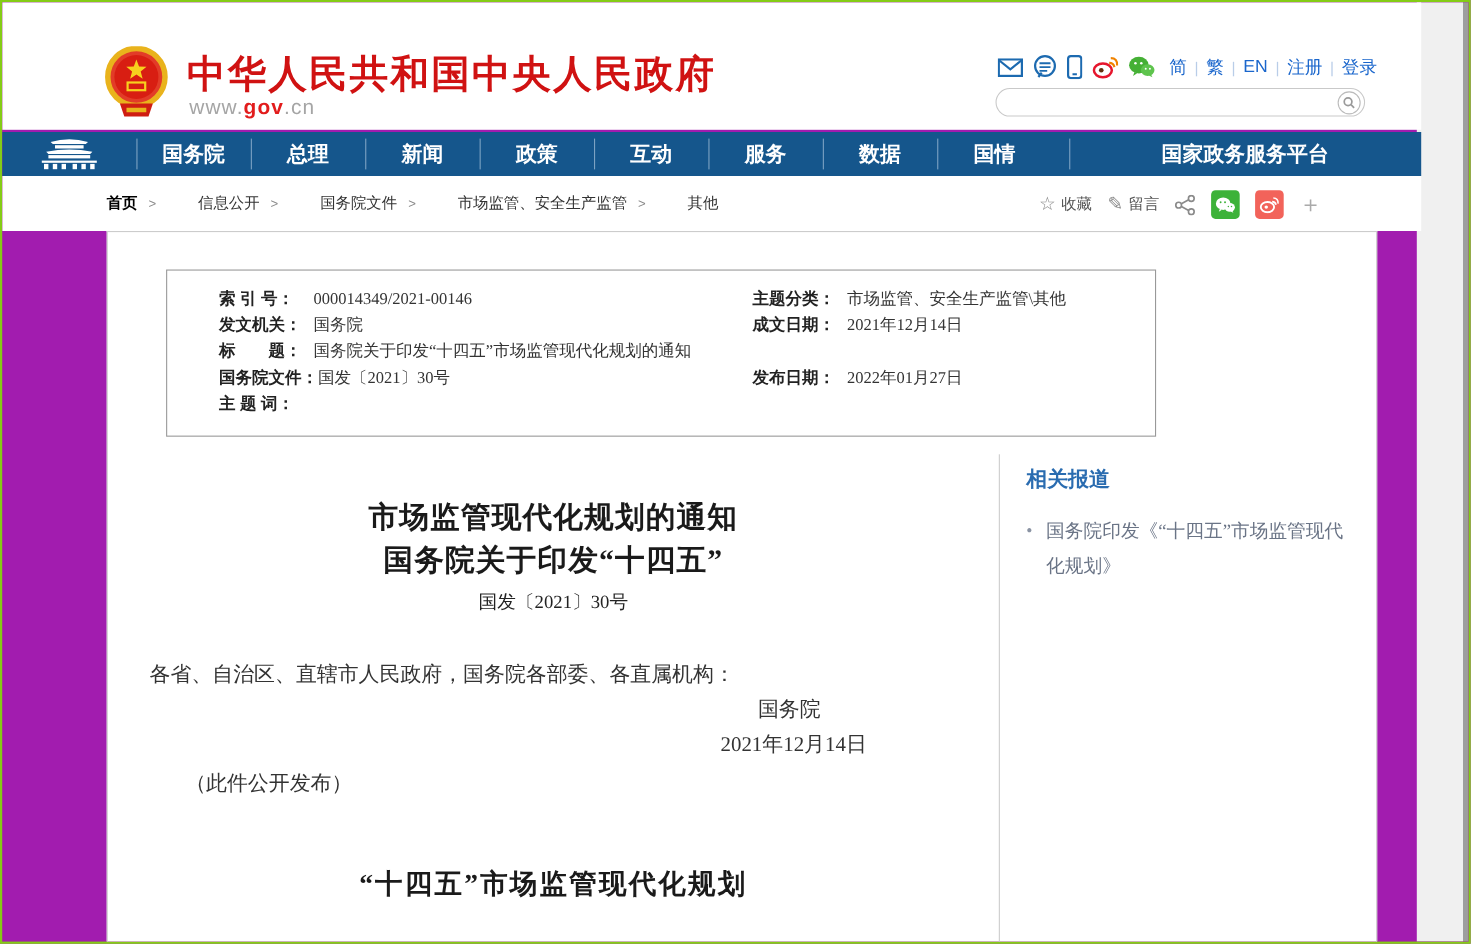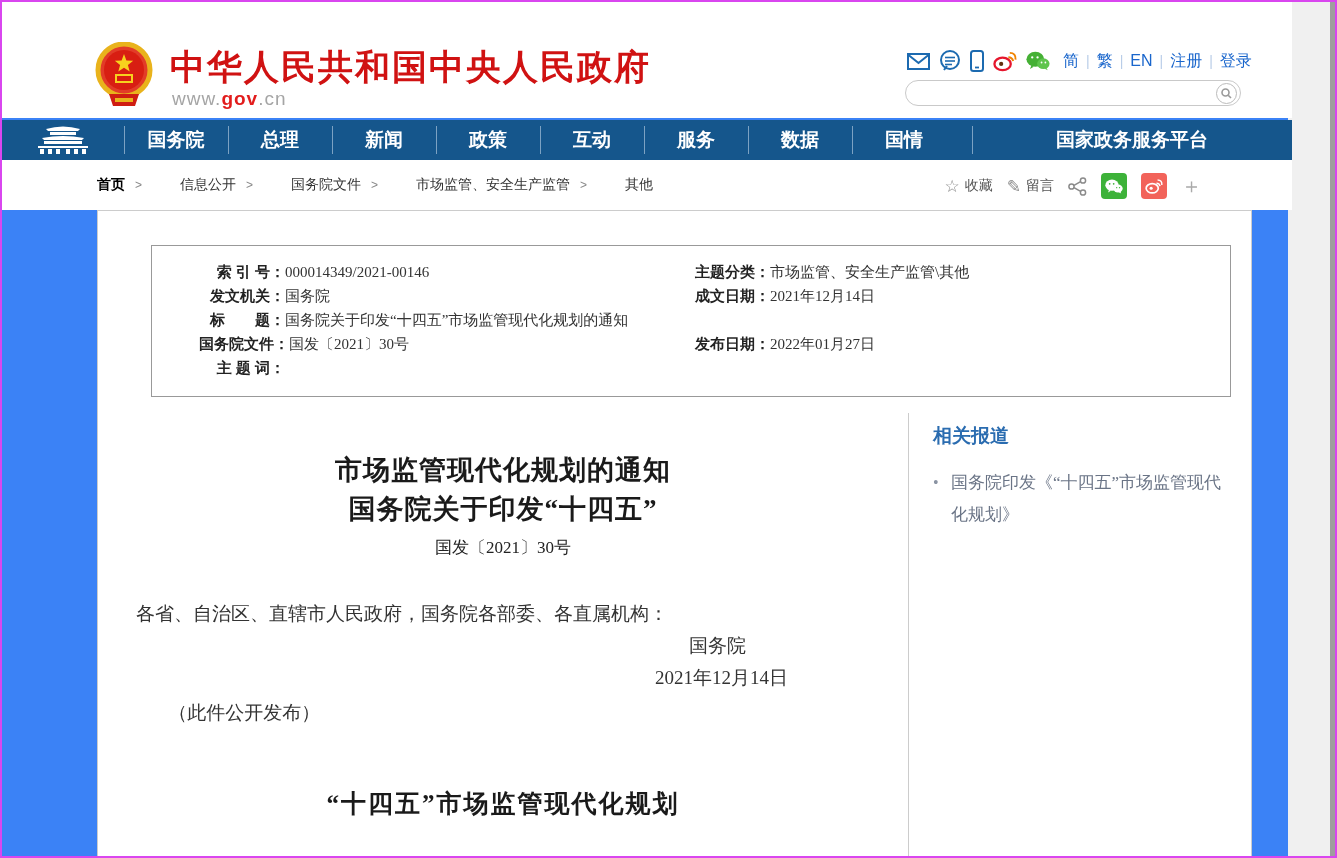--- a/index.html
+++ b/index.html
@@ -7,21 +7,21 @@
     --brand-red:#d01212;
     --link-blue:#1a66cc;
     --sidebar-blue:#2a6cb0;
     --wechat-green:#3db239;
     --weibo-red:#f2635a;
     --border-gray:#cccccc;
     --meta-border:#999999;
   }
   *{margin:0;padding:0;box-sizing:border-box;}
   body{font-family:"Liberation Sans","DejaVu Sans",sans-serif;background:#fff;}
-  .screen{position:relative;width:1337px;height:858px;background:#3b82f6;border:2px solid #d946ef;overflow:hidden;}
+  .screen{position:relative;width:1337px;height:858px;background:#a21caf;border:2px solid #84cc16;overflow:hidden;}
 
   
   .bg-strip{position:absolute;top:0;height:100%;}
   .strip-light{right:5px;width:42px;background:#f0f0f0;}
   .strip-dark{right:0;width:5px;background:#9e9e9e;}
 
   
   .header{position:absolute;left:0;top:0;width:1290px;height:116px;background:#fff;}
   .emblem{position:absolute;left:93px;top:40px;width:58px;height:66px;}
   .site-title{position:absolute;left:168px;top:42px;font-size:35px;font-weight:bold;color:var(--brand-red);letter-spacing:2px;white-space:nowrap;}
@@ -56,21 +56,21 @@
   .act .glyph{font-size:17px;color:#8a8a8a;}
   .sq-icon{width:26px;height:26px;border-radius:4px;display:flex;align-items:center;justify-content:center;cursor:pointer;}
   .sq-wechat{background:var(--wechat-green);}
   .sq-weibo{background:var(--weibo-red);}
   .plus{color:#aaa;font-size:21px;cursor:pointer;}
 
   
   .content-box{position:absolute;left:95px;top:208px;width:1155px;height:660px;background:#fff;border:1px solid var(--border-gray);border-bottom:none;}
   .v-divider{position:absolute;left:810px;top:202px;bottom:0;width:1px;background:#ccc;}
 
-  .meta-table{position:absolute;left:53px;top:34px;width:1080px;border:1px solid var(--meta-border);padding:14px 0 16px 0;text-align:right;}
+  .meta-table{position:absolute;left:53px;top:34px;width:900px;border:1px solid var(--meta-border);padding:14px 0 16px 0;}
   .meta-grid{display:grid;grid-template-columns:524px 1fr;}
   .meta-cell{display:flex;align-items:flex-start;line-height:24px;min-height:24px;}
   .meta-cell.left{padding-left:47px;}
   .meta-cell.right{padding-left:8px;}
   .meta-label{font-weight:bold;color:#222;font-size:15px;white-space:pre;min-width:86px;}
   .meta-value{font-family:"Liberation Serif","DejaVu Serif",serif;color:#333;font-size:15px;}
 
   
   .article{position:absolute;left:0;top:202px;width:810px;padding:0 38px;font-family:"Liberation Serif","DejaVu Serif",serif;color:#333;}
   .art-title{margin-top:38px;text-align:center;font-size:27px;font-weight:bold;color:#1a1a1a;line-height:39px;letter-spacing:1px;}

